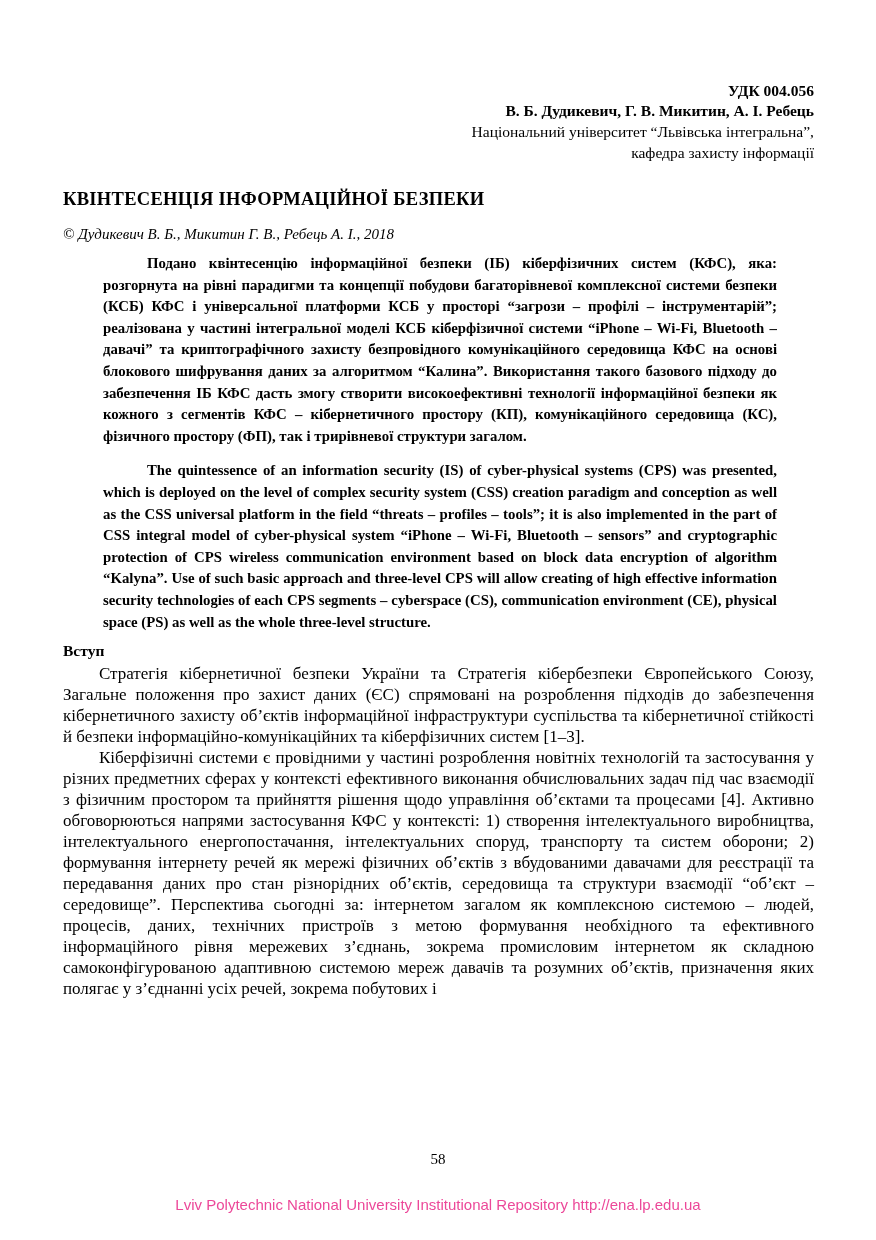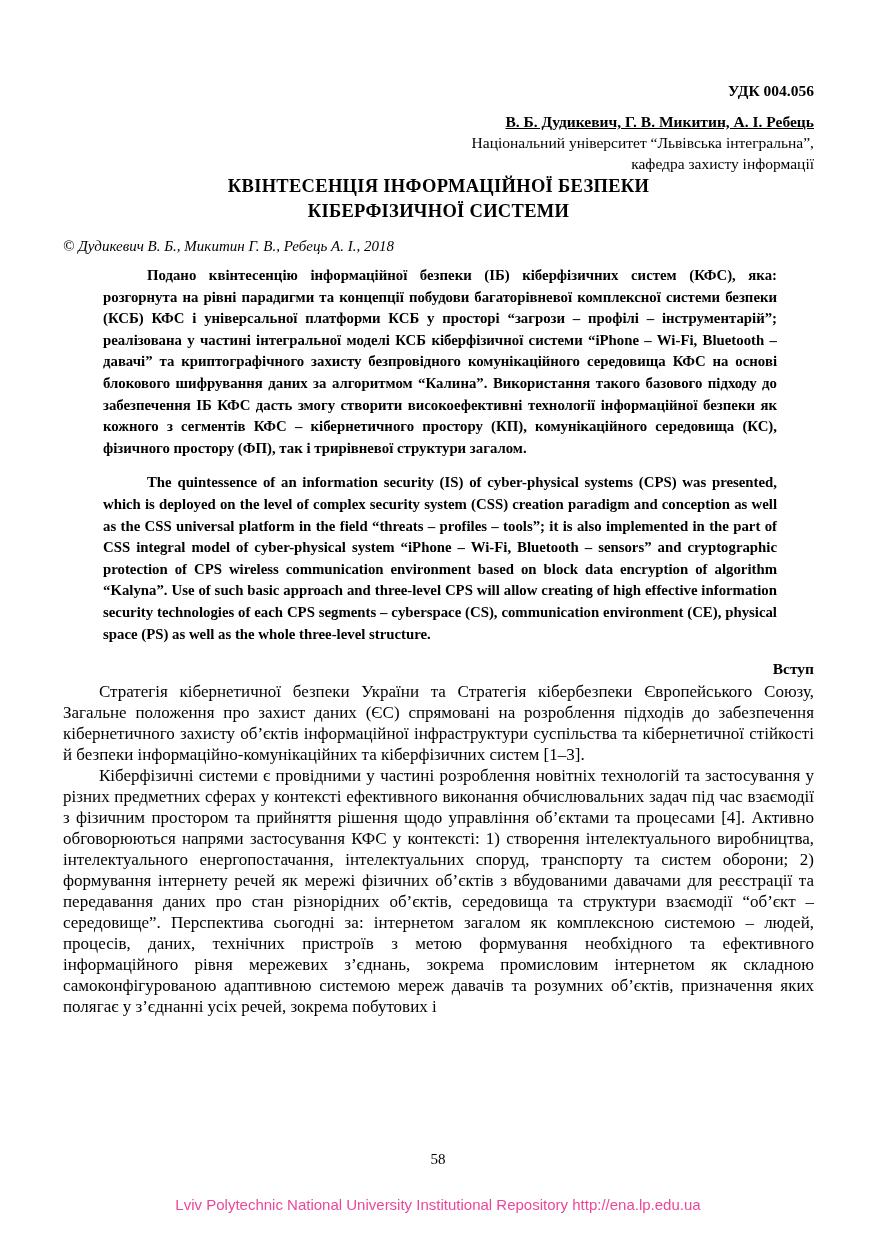--- a/index.html
+++ b/index.html
@@ -21,55 +21,55 @@
     text-align: right;
     font-weight: bold;
     font-size: 15.5px;
     line-height: 19px;
   }
   .authors {
     text-align: right;
     font-weight: bold;
     font-size: 15.5px;
     line-height: 21px;
-    margin-top: 11px;
-    text-decoration: underline;
+    margin-top: 0;
   }
   .affiliation {
     text-align: right;
     font-size: 15.5px;
     line-height: 21px;
   }
   .title {
-    text-align: center;
+    text-align: left;
     font-weight: bold;
     font-size: 18.5px;
     line-height: 25px;
+    margin-top: 24px;
     letter-spacing: 0.3px;
   }
   .copyright {
     font-style: italic;
     font-size: 15px;
     margin-top: 14px;
   }
   .abstract {
     margin: 10px 37px 0 40px;
     font-weight: bold;
     font-size: 14.8px;
     line-height: 21.6px;
     text-align: justify;
   }
   .abstract p { text-indent: 44px; }
   .abstract.en { margin-top: 13px; }
   .section-heading {
-    text-align: right;
+    text-align: left;
     font-weight: bold;
     font-size: 15.5px;
     line-height: 21px;
-    margin-top: 13px;
+    margin-top: 7px;
   }
   .bodytext {
     font-size: 17px;
     line-height: 21px;
     text-align: justify;
     margin-top: 2px;
   }
   .bodytext p { text-indent: 36px; }
   .page-number {
     position: absolute;
@@ -101,21 +101,20 @@
 
   <div class="authors">В. Б. Дудикевич, Г. В. Микитин, А. І. Ребець</div>
 
   <div class="affiliation">
     <div>Національний університет “Львівська інтегральна”,</div>
     <div>кафедра захисту інформації</div>
   </div>
 
   <div class="title">
     <div>КВІНТЕСЕНЦІЯ ІНФОРМАЦІЙНОЇ БЕЗПЕКИ</div>
-    <div>КІБЕРФІЗИЧНОЇ СИСТЕМИ</div>
   </div>
 
   <div class="copyright">© Дудикевич В. Б., Микитин Г. В., Ребець А. І., 2018</div>
 
   <div class="abstract uk">
     <p>Подано квінтесенцію інформаційної безпеки (ІБ) кіберфізичних систем (КФС), яка: розгорнута на рівні парадигми та концепції побудови багаторівневої комплексної системи безпеки (КСБ) КФС і універсальної платформи КСБ у просторі “загрози – профілі – інструментарій”; реалізована у частині інтегральної моделі КСБ кіберфізичної системи “iPhone – Wi-Fi, Bluetooth – давачі” та криптографічного захисту безпровідного комунікаційного середовища КФС на основі блокового шифрування даних за алгоритмом “Калина”. Використання такого базового підходу до забезпечення ІБ КФС дасть змогу створити високоефективні технології інформаційної безпеки як кожного з сегментів КФС – кібернетичного простору (КП), комунікаційного середовища (КС), фізичного простору (ФП), так і трирівневої структури загалом.</p>
   </div>
 
   <div class="abstract en">
     <p>The quintessence of an information security (IS) of cyber-physical systems (CPS) was presented, which is deployed on the level of complex security system (CSS) creation paradigm and conception as well as the CSS universal platform in the field “threats – profiles – tools”; it is also implemented in the part of CSS integral model of cyber-physical system “iPhone – Wi-Fi, Bluetooth – sensors” and cryptographic protection of CPS wireless communication environment based on block data encryption of algorithm “Kalyna”. Use of such basic approach and three-level CPS will allow creating of high effective information security technologies of each CPS segments – cyberspace (CS), communication environment (CE), physical space (PS) as well as the whole three-level structure.</p>

